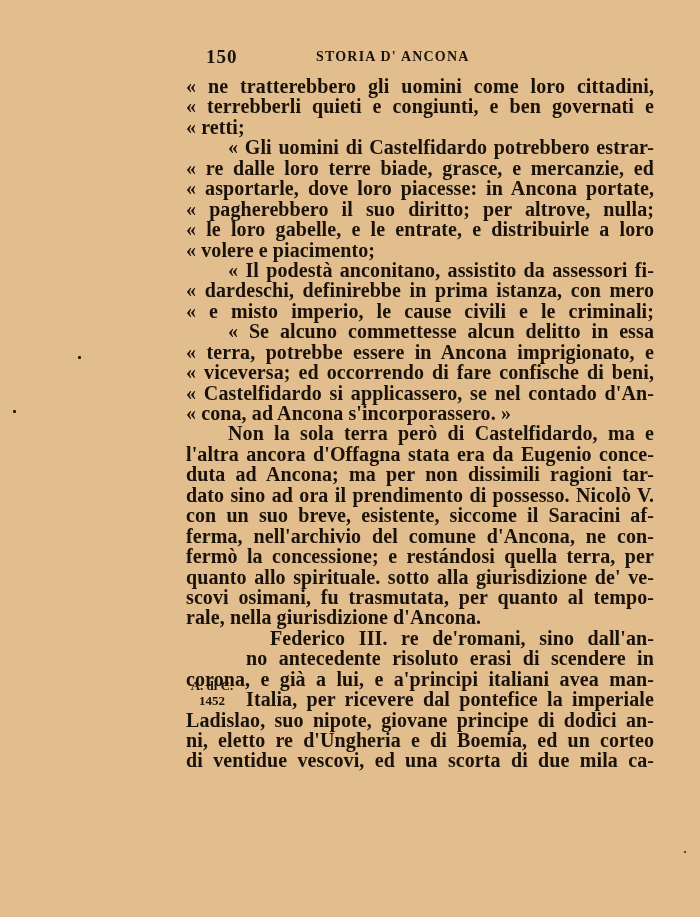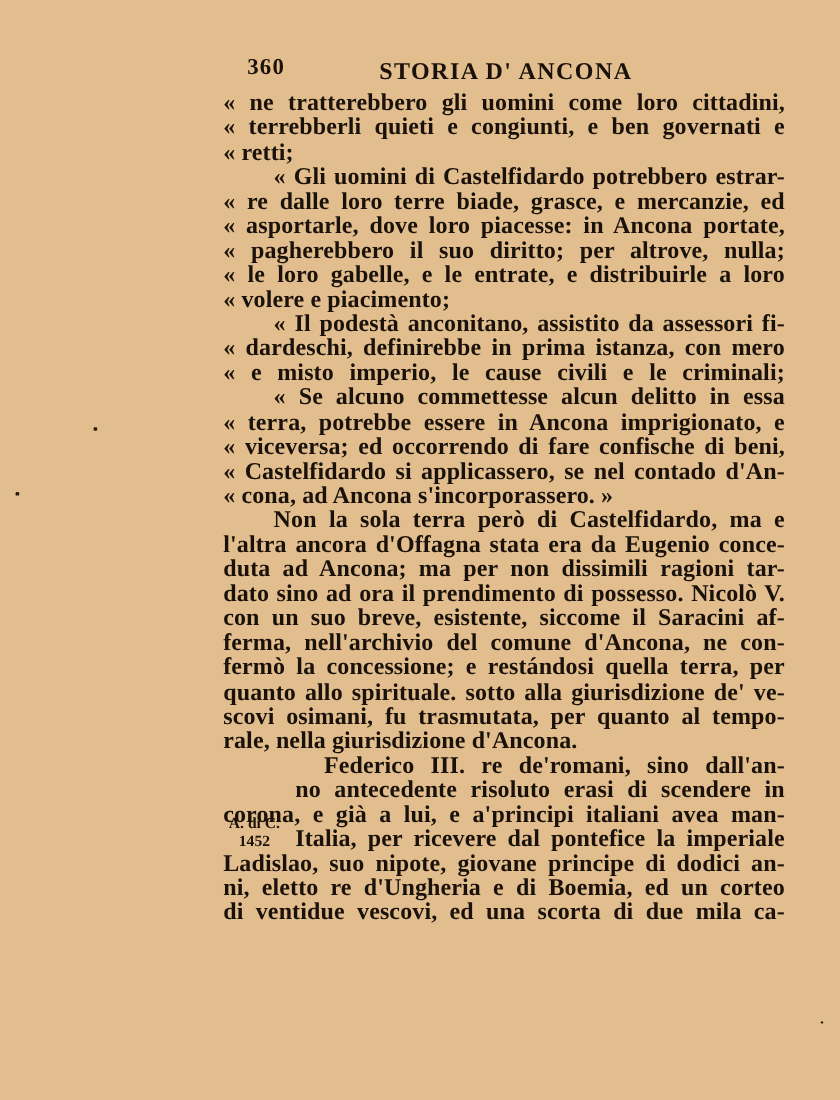--- a/index.html
+++ b/index.html
@@ -14,21 +14,21 @@
   .page { position: absolute; left: 186px; top: 0; width: 468px; }
   .header {
     position: absolute; top: 46px; left: 20px; width: 448px; height: 22px;
   }
   .page-num {
     position: absolute; left: 0; top: 0;
     font-size: 19px; font-weight: bold; letter-spacing: 1px;
   }
   .running-title {
     position: absolute; left: 110px; top: 3px;
-    font-size: 20px; font-weight: bold; letter-spacing: 1.2px;
+    font-size: 14px; font-weight: bold; letter-spacing: 1.2px;
     font-variant: small-caps;
   }
   .body-text { position: absolute; top: 76px; left: 0; width: 468px; }
   .line {
     height: 20.45px; line-height: 20.45px;
     font-size: 20px; font-weight: bold;
     white-space: nowrap;
     text-align: justify; text-align-last: justify;
     letter-spacing: 0.1px;
   }
@@ -44,21 +44,21 @@
 </style>
 </head>
 <body>
 
 <div class="speck" style="left:78px;top:356px;"></div>
 <div class="speck" style="left:13px;top:410px;"></div>
 <div class="speck" style="left:684px;top:851px;width:2px;height:2px;"></div>
 
 <div class="page">
   <div class="header">
-    <span class="page-num">360</span>
+    <span class="page-num">150</span>
     <span class="running-title">STORIA D' ANCONA</span>
   </div>
 
   <div class="margin-note">
     <div>A. di C.</div>
     <div>1452</div>
   </div>
 
   <div class="body-text">
     <div class="line">« ne tratterebbero gli uomini come loro cittadini,</div>

